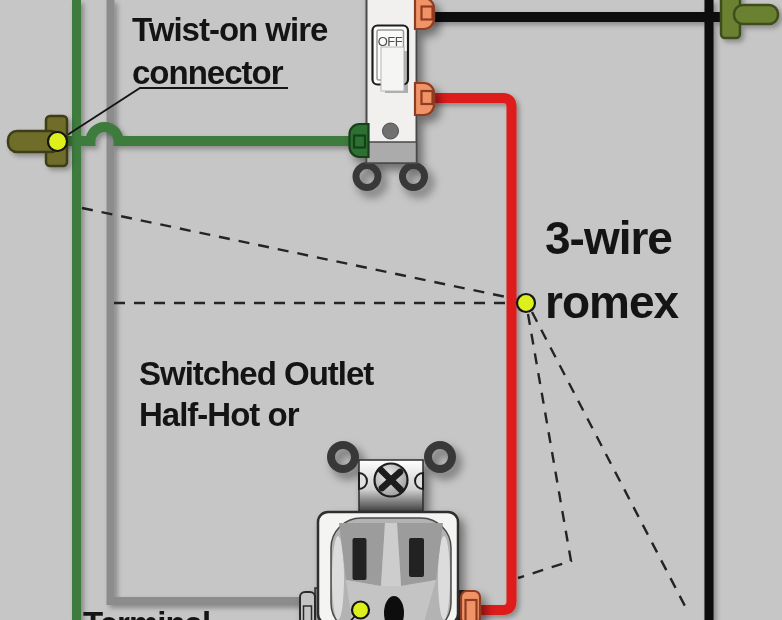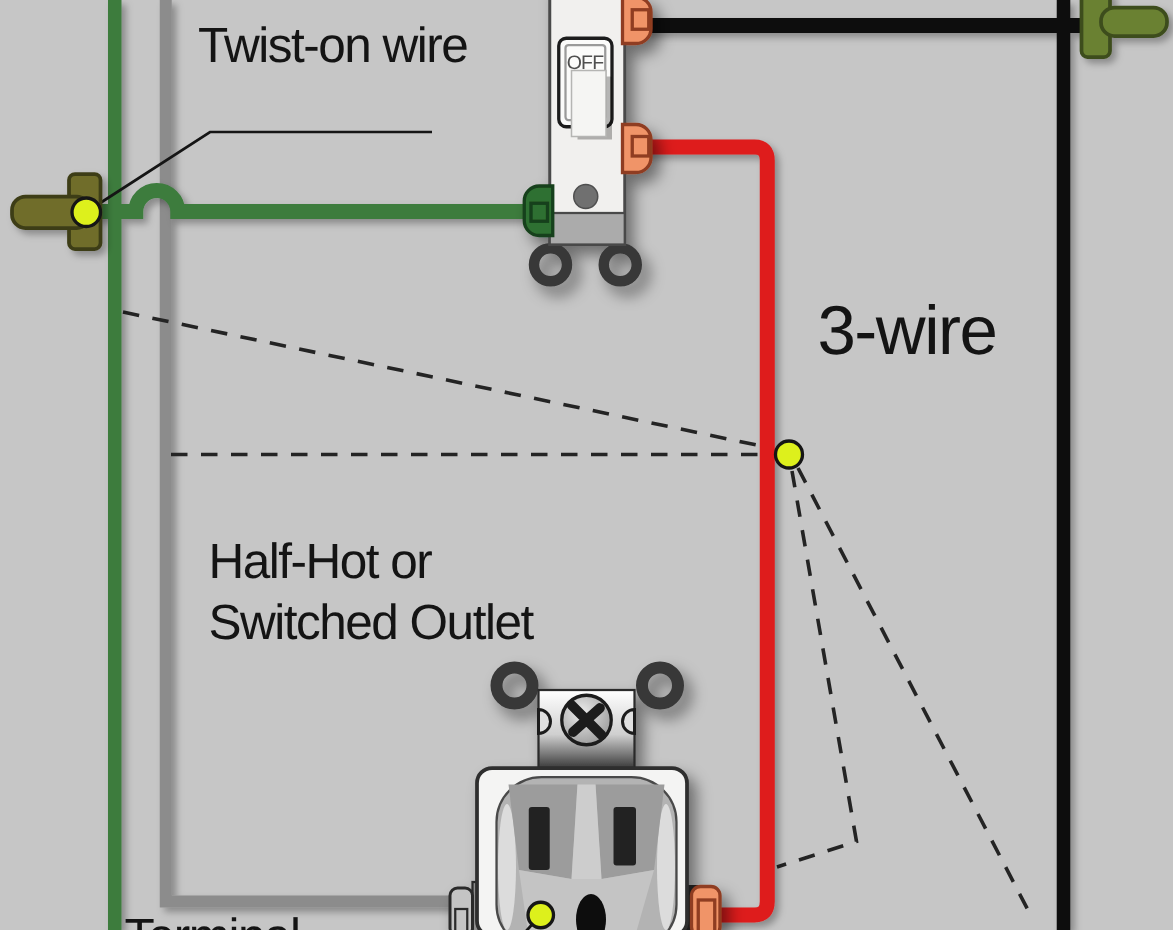--- a/index.html
+++ b/index.html
@@ -17,23 +17,23 @@
   .w-red{stroke:var(--wire-red);fill:none;}
   .conn-olive{fill:var(--connector-olive);stroke:var(--connector-olive-dark);stroke-width:2.5;}
   .conn-green{fill:var(--connector-green);stroke:var(--connector-green-dark);stroke-width:2.5;}
   .dot{fill:var(--marker-yellow);stroke:#151515;stroke-width:2.2;}
   .term-orange{fill:var(--terminal-orange);stroke:var(--terminal-orange-dark);stroke-width:2.2;}
   .term-green{fill:var(--terminal-green);stroke:var(--terminal-green-dark);stroke-width:2.2;}
   .sw-body{fill:var(--switch-body);stroke:#4a4a4a;stroke-width:2;}
   .sw-band{fill:var(--switch-band);stroke:#4a4a4a;stroke-width:1.5;}
   .ring{fill:none;stroke:#383838;}
   .off-text{font-family:"Liberation Sans",sans-serif;font-size:13px;fill:#4f4f4f;letter-spacing:-0.5px;}
-  .lbl{position:absolute;font-weight:normal;color:var(--text-black);white-space:nowrap;}
+  .lbl{position:absolute;font-weight:bold;color:var(--text-black);white-space:nowrap;}
   .lbl-twist{left:132px;top:8px;font-size:33px;line-height:43px;letter-spacing:-1px;}
-  .lbl-romex{left:545px;top:188px;font-size:46px;line-height:64px;letter-spacing:-1px;}
+  .lbl-romex{left:545px;top:206px;font-size:46px;line-height:64px;letter-spacing:-1px;}
   .lbl-halfhot{left:139px;top:353px;font-size:33px;line-height:41px;letter-spacing:-1px;}
   .lbl-terminal{left:83px;top:605px;font-size:33px;letter-spacing:-1px;}
 </style>
 </head>
 <body>
 
 <svg id="scene" width="782" height="620" viewBox="0 0 782 620">
   <defs>
     <linearGradient id="plateGrad" x1="0" y1="0" x2="0" y2="1">
       <stop offset="0" stop-color="#ffffff"></stop>
@@ -128,24 +128,26 @@
     <rect class="term-orange" x="465.5" y="600" width="11" height="24" stroke-width="1.8"></rect>
     <path class="callout" d="M355,616 L337,636"></path>
     <circle class="dot" cx="360.5" cy="610" r="8.5"></circle>
   </g>
 
   <circle class="dot" cx="526" cy="303" r="9"></circle>
 </svg>
 
 <div class="lbl lbl-twist">
   <div>Twist-on wire</div>
+  <div>connector</div>
 </div>
 
 <div class="lbl lbl-romex">
   <div>3-wire</div>
+  <div>romex</div>
 </div>
 
 <div class="lbl lbl-halfhot">
+  <div>Switched Outlet</div>
   <div>Half-Hot or</div>
-  <div>Switched Outlet</div>
 </div>
 
 <div class="lbl lbl-terminal">Terminal</div>
 
 </body></html>

